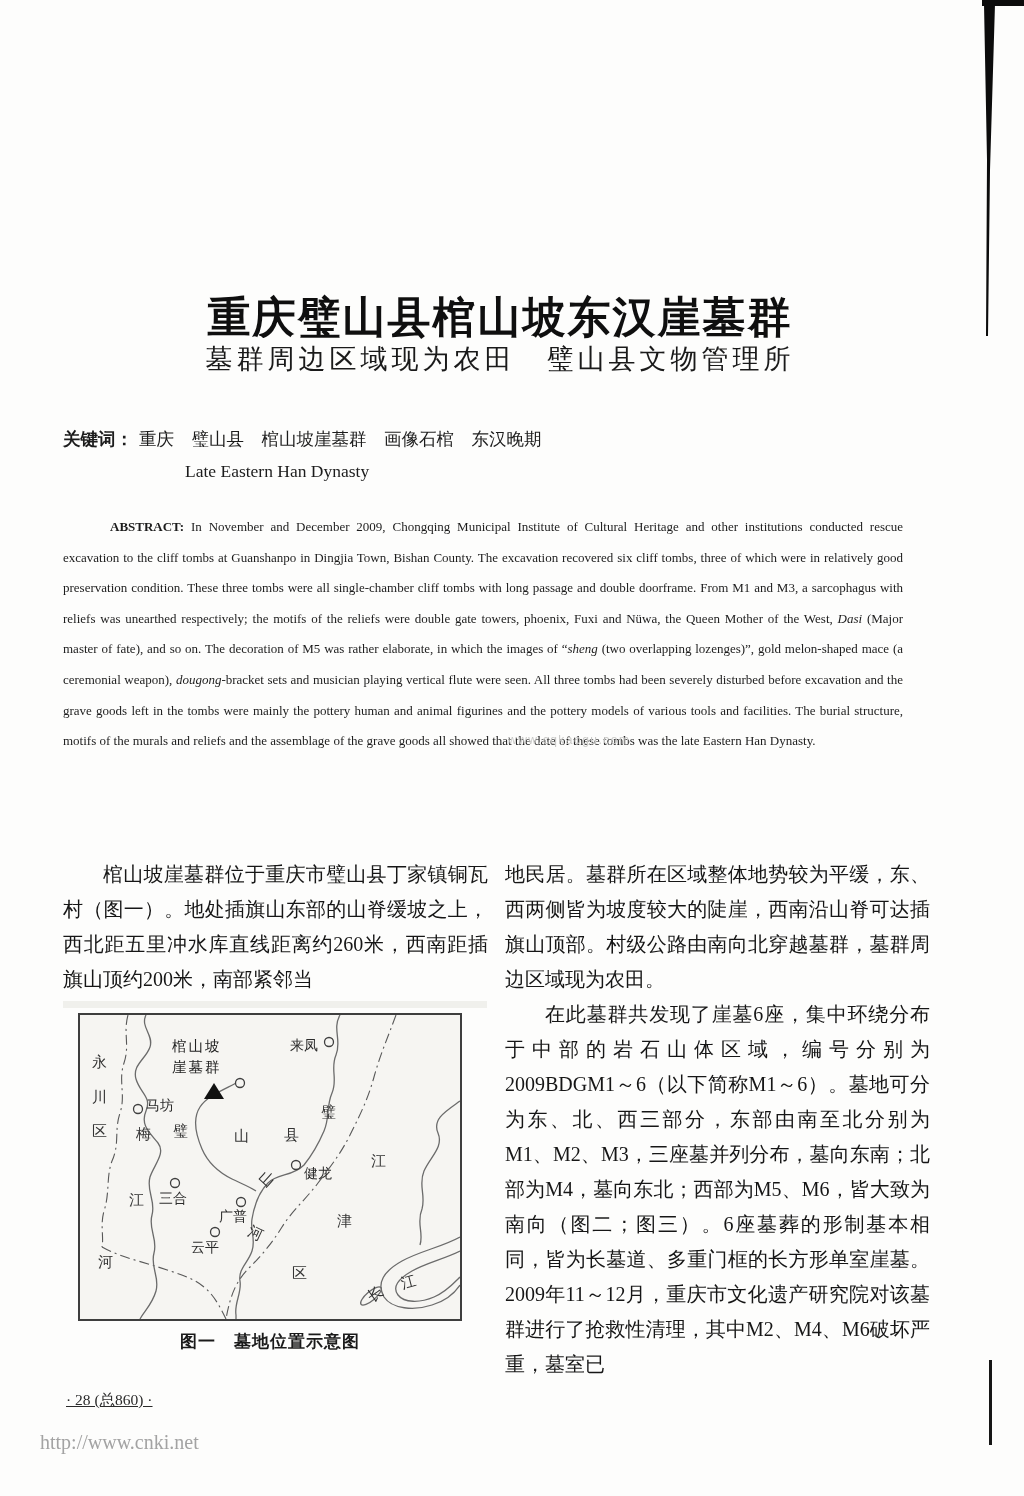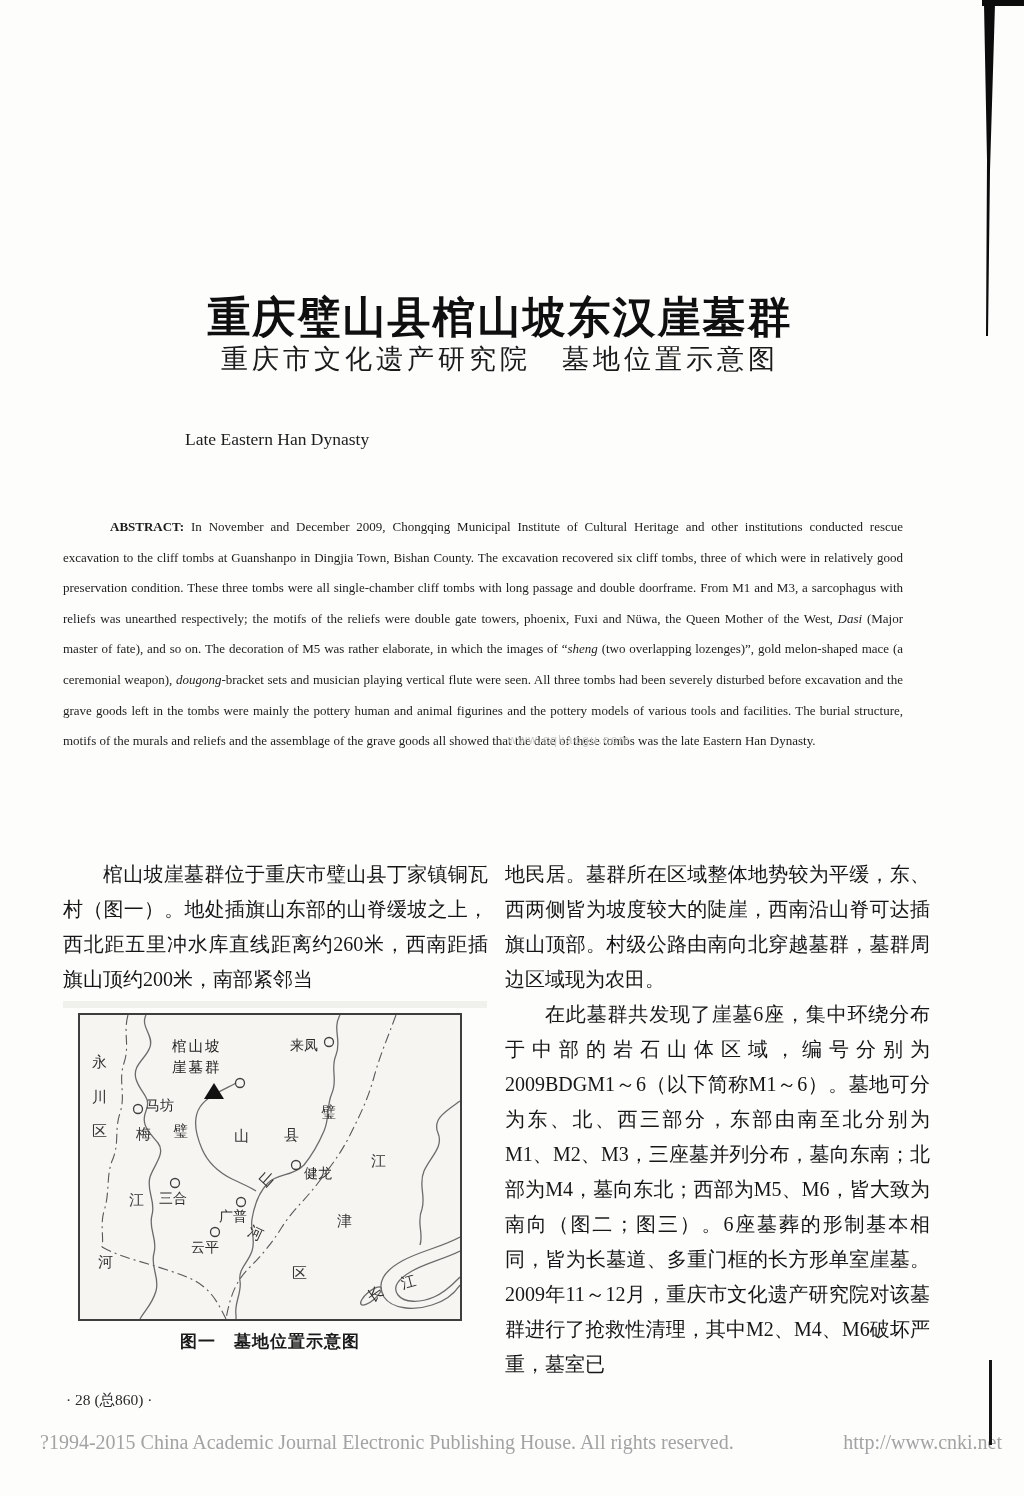--- a/index.html
+++ b/index.html
@@ -50,41 +50,44 @@
     position:absolute;font-size:14px;color:#2b2b2b;white-space:nowrap;
     font-family:"Liberation Serif","DejaVu Serif",serif;line-height:1;
   }
   .map-label.region{font-size:15px;color:#333;}
   .site-label{letter-spacing:2px;font-size:14.5px;color:#222;}
   .fig-caption{
     left:78px;top:1330px;width:384px;text-align:center;
     font-size:17px;font-weight:600;color:#1a1a1a;letter-spacing:1px;
   }
   
-  .page-number{left:66px;top:1390px;font-size:15.5px;color:#2a2a2a;}
+  .page-number{left:66px;top:1390px;font-size:15.5px;color:#2a2a2a;text-decoration:underline;}
   .copyright-bar{
     left:40px;top:1431px;width:962px;display:flex;justify-content:space-between;
     font-size:20px;color:#a3a3a3;
   }
   
   .watermark{
     left:508px;top:733px;font-size:12px;color:#c9c9c7;letter-spacing:1.5px;
     font-family:"Liberation Sans","DejaVu Sans",sans-serif;
   }
   
   .artifact-tr{left:960px;top:0;}
   .artifact-br{left:989px;top:1360px;width:3px;height:85px;background:#161616;}
 </style>
 </head>
 <body>
 
 <h1 class="abs title">重庆璧山县棺山坡东汉崖墓群</h1>
-<div class="abs affiliations">重庆市文化遗产研究院　墓地位置示意图</div>
+<div class="abs affiliations">墓群周边区域现为农田　璧山县文物管理所</div>
 
 <div class="abs kw-block">
+  <div class="kw-line1">
+    <span class="kw-label">关键词：</span><span class="kw-terms">重庆　璧山县　棺山坡崖墓群　画像石棺　东汉晚期</span>
+  </div>
   <div class="kw-line3">Late Eastern Han Dynasty</div>
 </div>
 
 <p class="abs abstract">
   <b>ABSTRACT:</b><span><span> In November and December 2009, Chongqing Municipal Institute of Cultural Heritage and other institutions conducted rescue excavation to the cliff tombs at Guanshanpo in Dingjia Town, Bishan County. The excavation recovered six cliff tombs, three of which were in relatively good preservation condition. These three tombs were all single-chamber cliff tombs with long passage and double doorframe. From M1 and M3, a sarcophagus with reliefs was unearthed respectively; the motifs of the reliefs were double gate towers, phoenix, Fuxi and Nüwa, the Queen Mother of the West, </span><em>Dasi</em><span> (Major master of fate), and so on. The decoration of M5 was rather elaborate, in which the images of “</span><em>sheng</em><span> (two overlapping lozenges)”, gold melon-shaped mace (a ceremonial weapon), </span><em>dougong</em><span>-bracket sets and musician playing vertical flute were seen. All three tombs had been severely disturbed before excavation and the grave goods left in the tombs were mainly the pottery human and animal figurines and the pottery models of various tools and facilities. The burial structure, motifs of the murals and reliefs and the assemblage of the grave goods all showed that the date of these tombs was the late Eastern Han Dynasty.</span></span>
 </p>
 
 <div class="abs col col-left">
   <p class="indent2">棺山坡崖墓群位于重庆市璧山县丁家镇铜瓦村（图一）。地处插旗山东部的山脊缓坡之上，西北距五里冲水库直线距离约260米，西南距插旗山顶约200米，南部紧邻当</p>
 </div>
@@ -145,21 +148,20 @@
       <div class="map-label" style="left: 111px; top: 226px;">云平</div>
       <div class="map-label" style="left: 224px; top: 152px;">健龙</div>
       <div class="map-label site-label" style="left: 92px; top: 24px;">棺山坡</div>
       <div class="map-label site-label" style="left: 92px; top: 45px;">崖墓群</div>
     </div>
 </div>
 <div class="abs fig-caption">图一　墓地位置示意图</div>
 
 <div class="abs page-number">· 28 (总860) ·</div>
 <div class="abs copyright-bar">
-  <span>?1994-2015 China Academic Journal Electronic Publishing House. All rights reserved.</span>
   <span>http://www.cnki.net</span>
 </div>
 
 <div class="abs watermark">www.cqkaogu.com</div>
 
 <svg class="abs artifact-tr" width="64" height="340" viewBox="0 0 64 340">
   <rect x="22" y="0" width="42" height="6" fill="#0c0c0c"></rect>
   <polygon points="24,4 35,4 30,170 28,336 26,336 27,160" fill="#0c0c0c"></polygon>
 </svg>
 <div class="abs artifact-br"></div>

